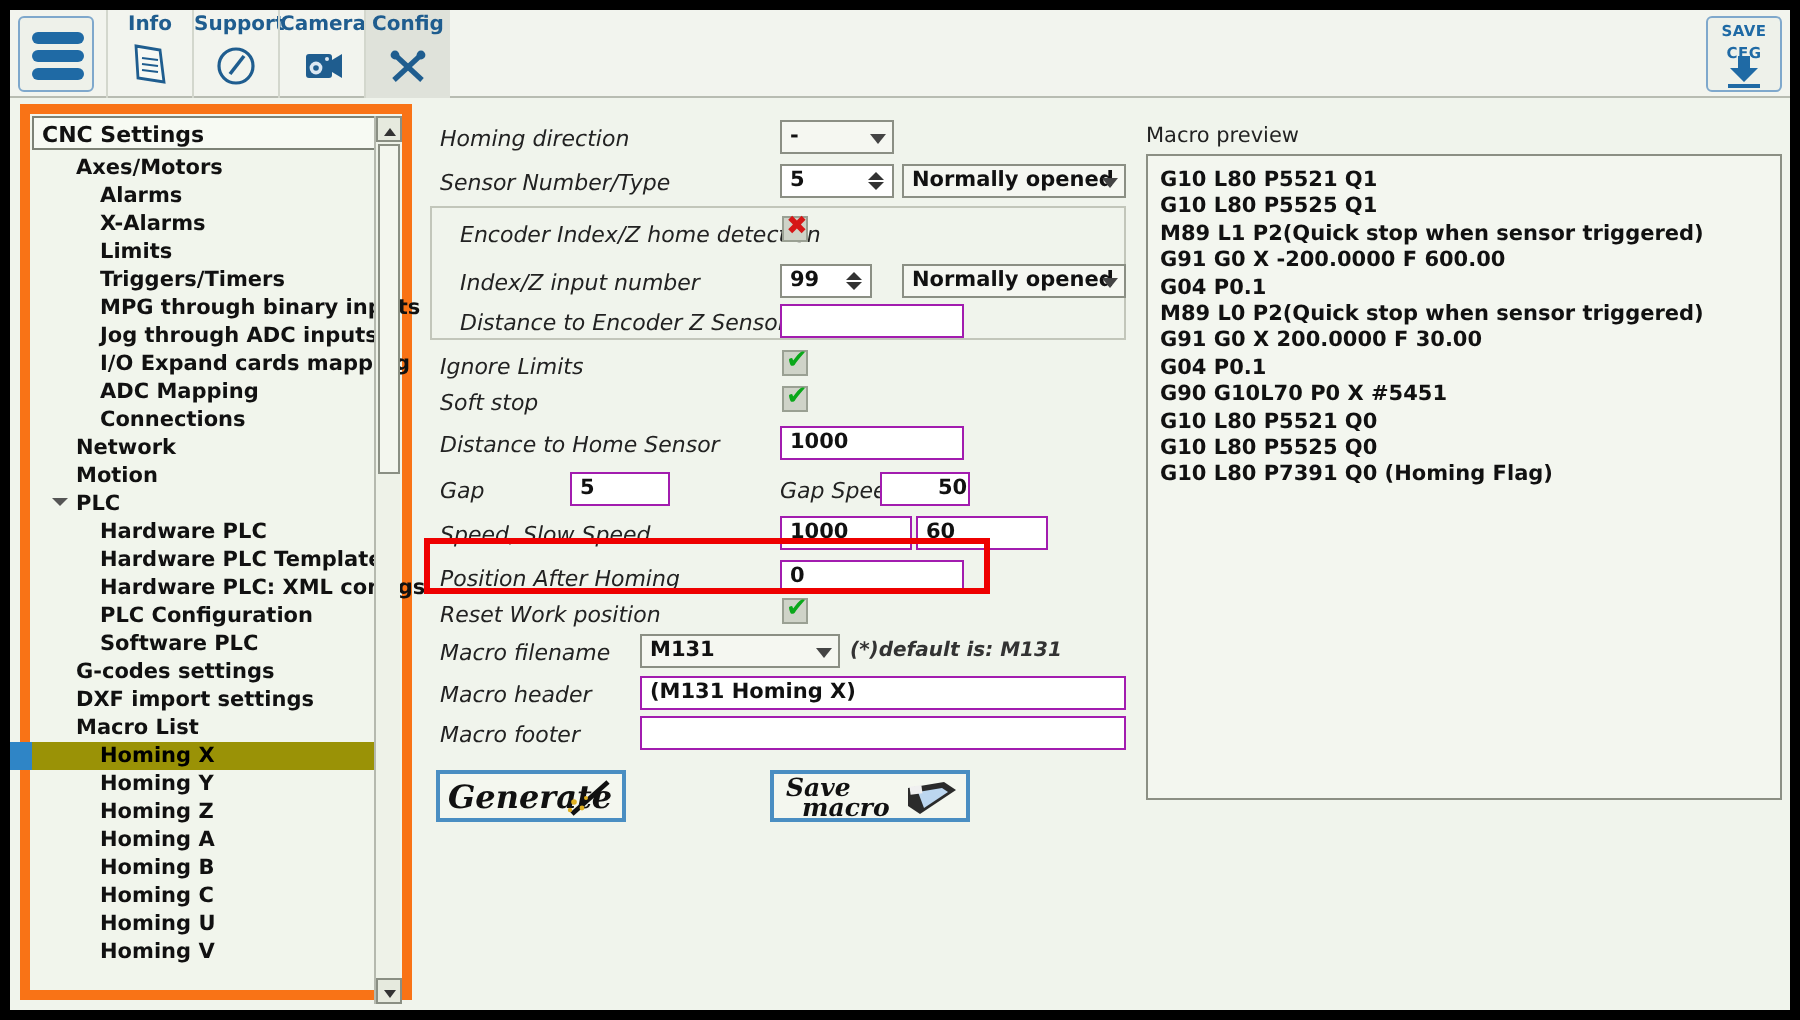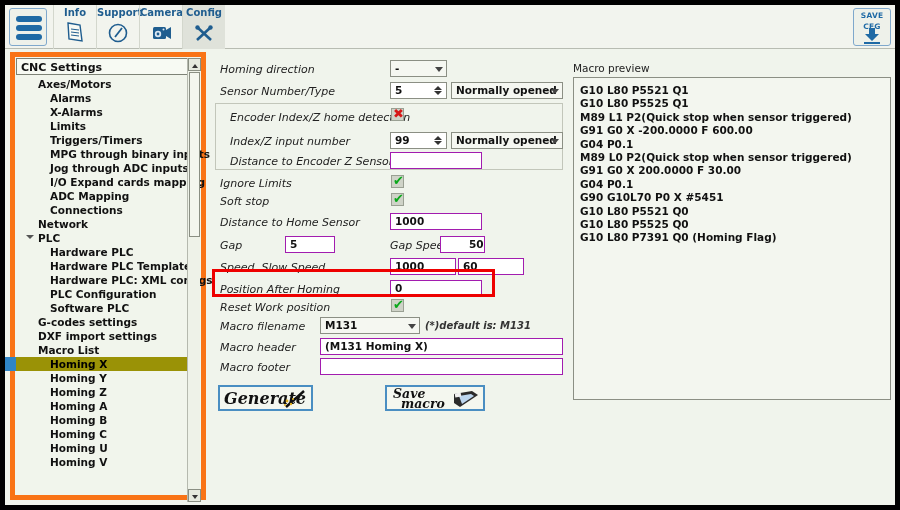--- a/index.html
+++ b/index.html
@@ -302,20 +302,21 @@
         <div class="trow lvl2"><span>Alarms</span></div>
         <div class="trow lvl2"><span>X-Alarms</span></div>
         <div class="trow lvl2"><span>Limits</span></div>
         <div class="trow lvl2"><span>Triggers/Timers</span></div>
         <div class="trow lvl2"><span>MPG through binary inputs</span></div>
         <div class="trow lvl2"><span>Jog through ADC inputs</span></div>
         <div class="trow lvl2"><span>I/O Expand cards mapping</span></div>
         <div class="trow lvl2"><span>ADC Mapping</span></div>
         <div class="trow lvl2"><span>Connections</span></div>
         <div class="trow lvl1"><span>Network</span></div>
+        <div class="trow lvl1"><span>Motion</span></div>
         <div class="trow lvl1"><span class="tri" style="left: 10px;"></span><span>PLC</span></div>
         <div class="trow lvl2"><span>Hardware PLC</span></div>
         <div class="trow lvl2"><span>Hardware PLC Templates</span></div>
         <div class="trow lvl2"><span>Hardware PLC: XML configs</span></div>
         <div class="trow lvl2"><span>PLC Configuration</span></div>
         <div class="trow lvl2"><span>Software PLC</span></div>
         <div class="trow lvl1"><span>G-codes settings</span></div>
         <div class="trow lvl1"><span>DXF import settings</span></div>
         <div class="trow lvl1"><span>Macro List</span></div>
         <div class="trow lvl2 sel"><span class="selmark"></span><span>Homing X</span></div>
@@ -359,21 +360,21 @@
     </div>
 
     <div class="groupbox"></div>
 
     <span class="flabel" style="left:15px;top:56px;">Encoder Index/Z home detection</span>
     <div class="chk off" style="left:176px;top:53px;">
       <span class="glyph">✖</span>
     </div>
 
     <span class="flabel" style="left:15px;top:80px;">Index/Z input number</span>
-    <div class="spin" style="left:175px;top:77px;width:57px;">
+    <div class="spin" style="left:175px;top:77px;width:46px;">
       <span>99</span>
       <span class="sarr u"></span>
       <span class="sarr d"></span>
     </div>
     <div class="combo" style="left:236px;top:77px;width:112px;">
       <span>Normally opened</span>
       <span class="cbarrow"></span>
     </div>
 
     <span class="flabel" style="left:15px;top:100px;">Distance to Encoder Z Sensor</span>

